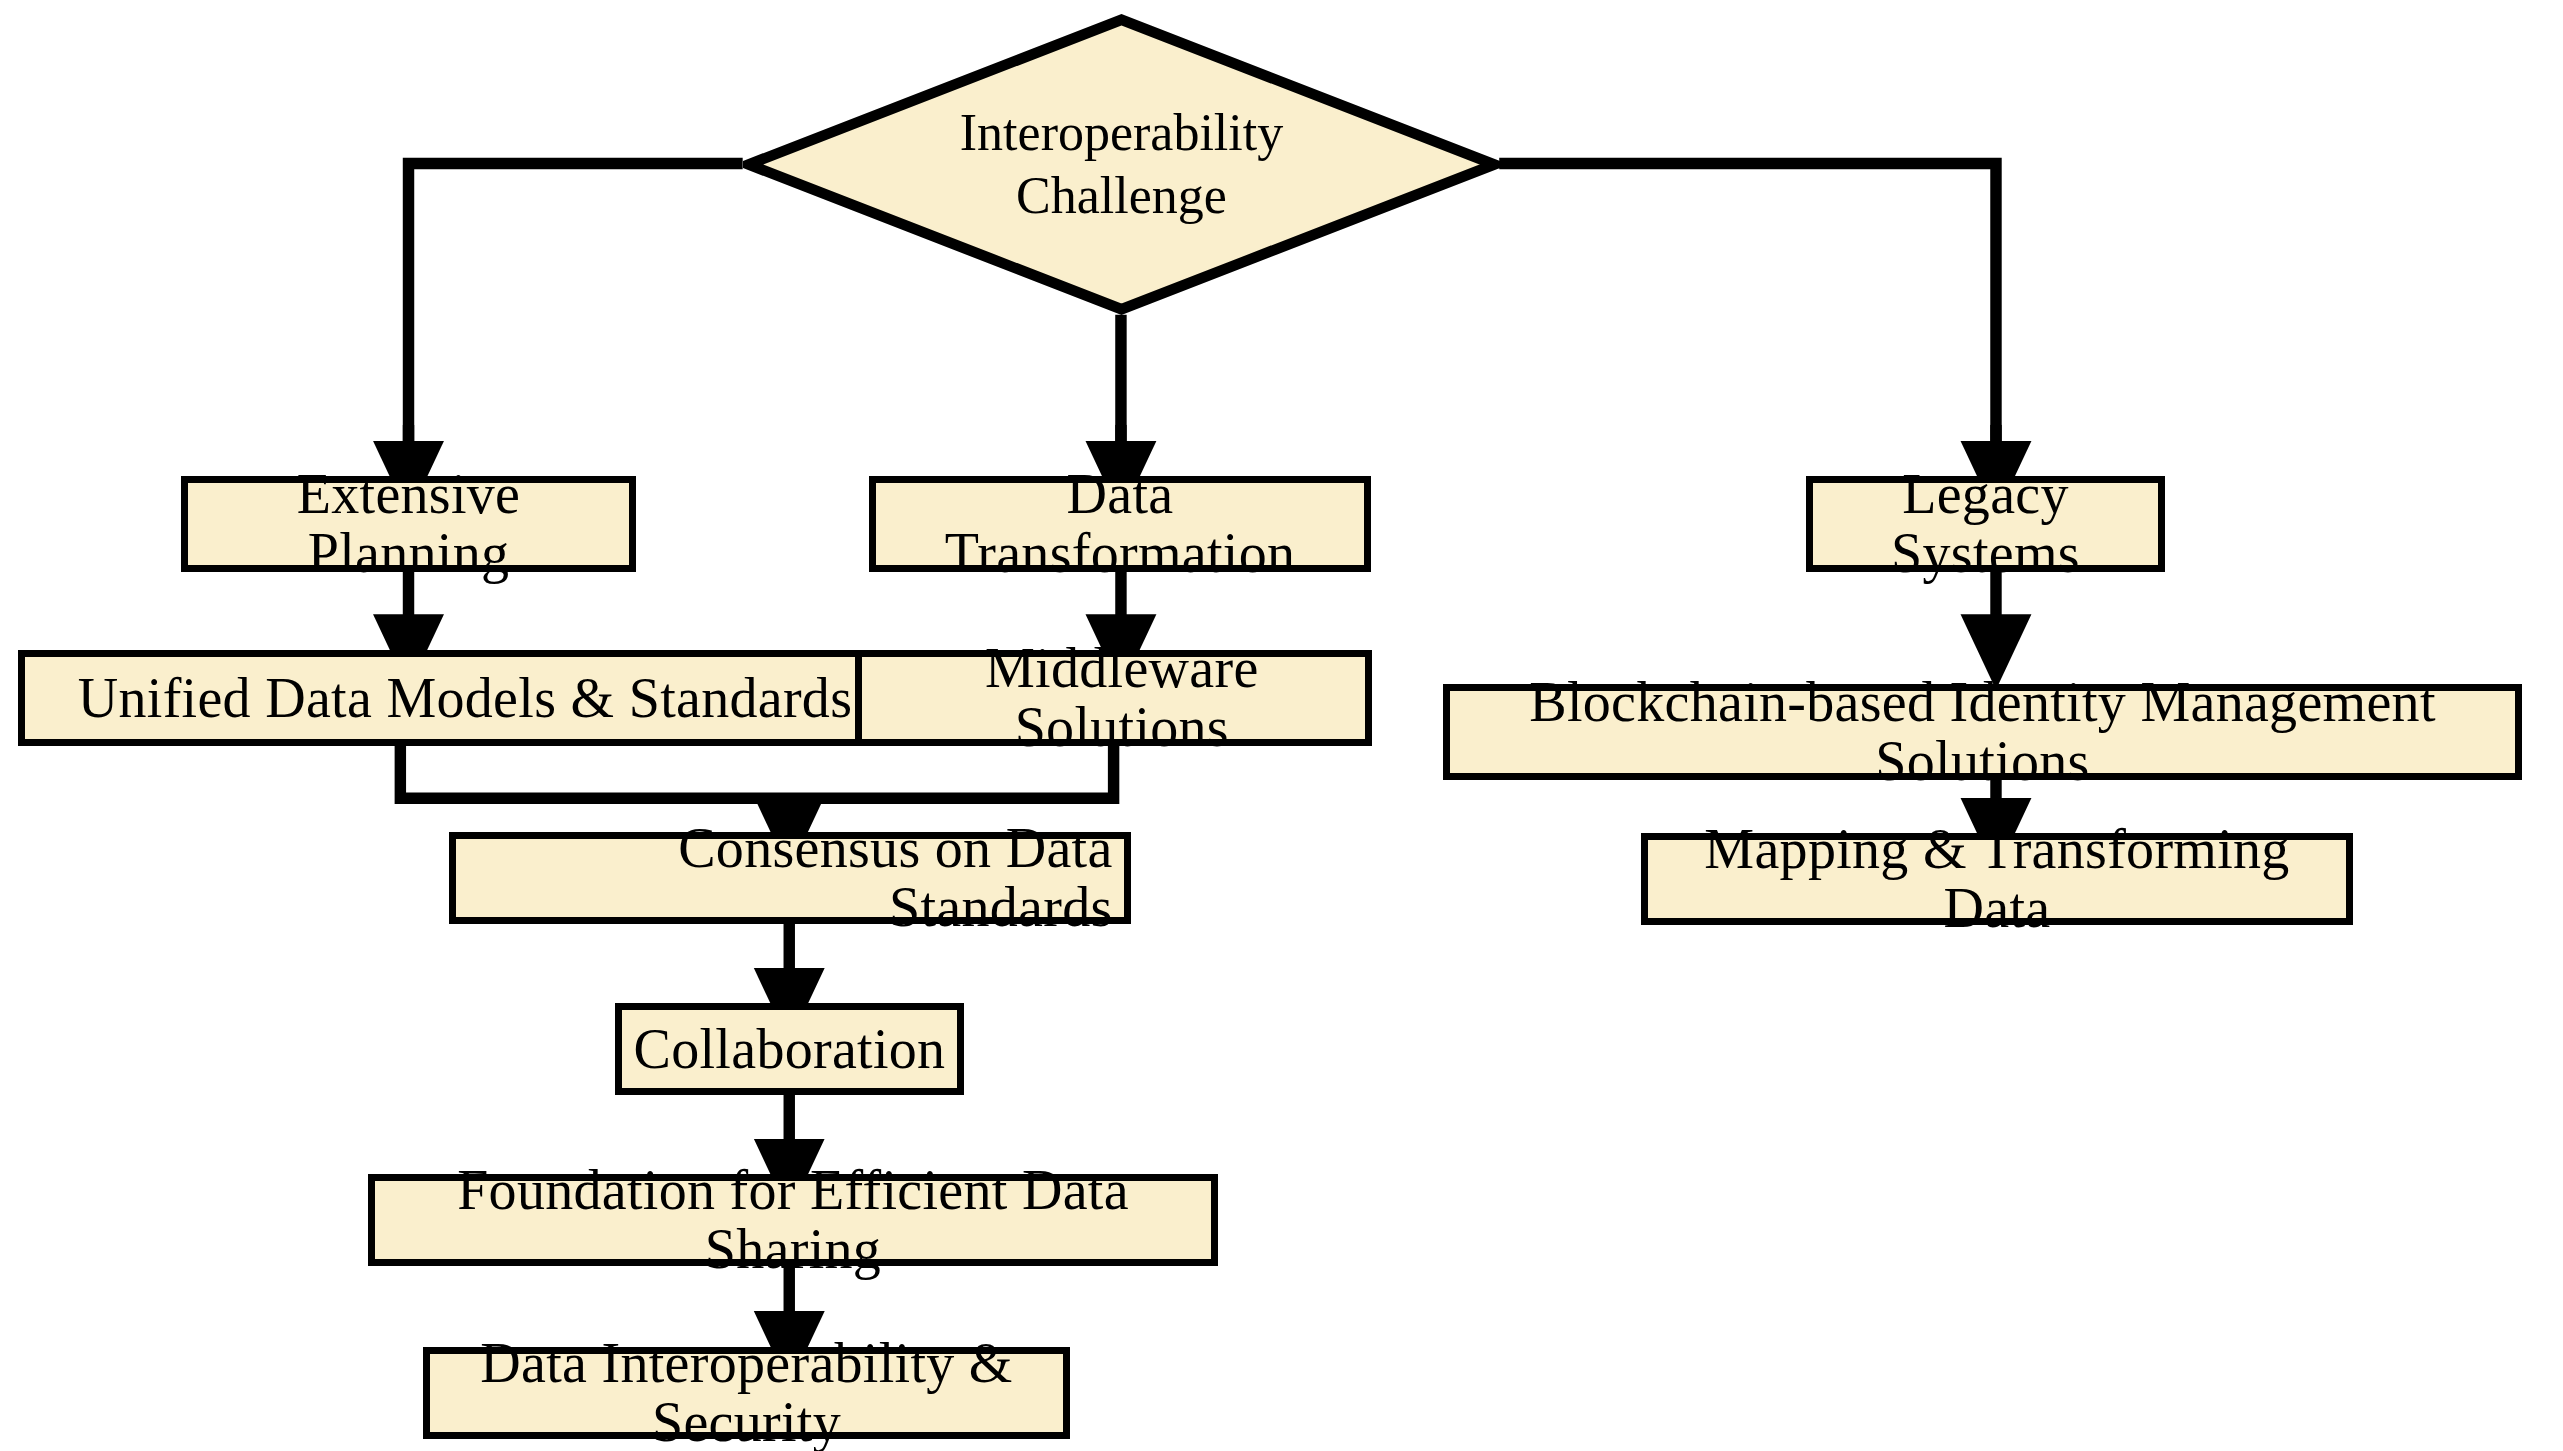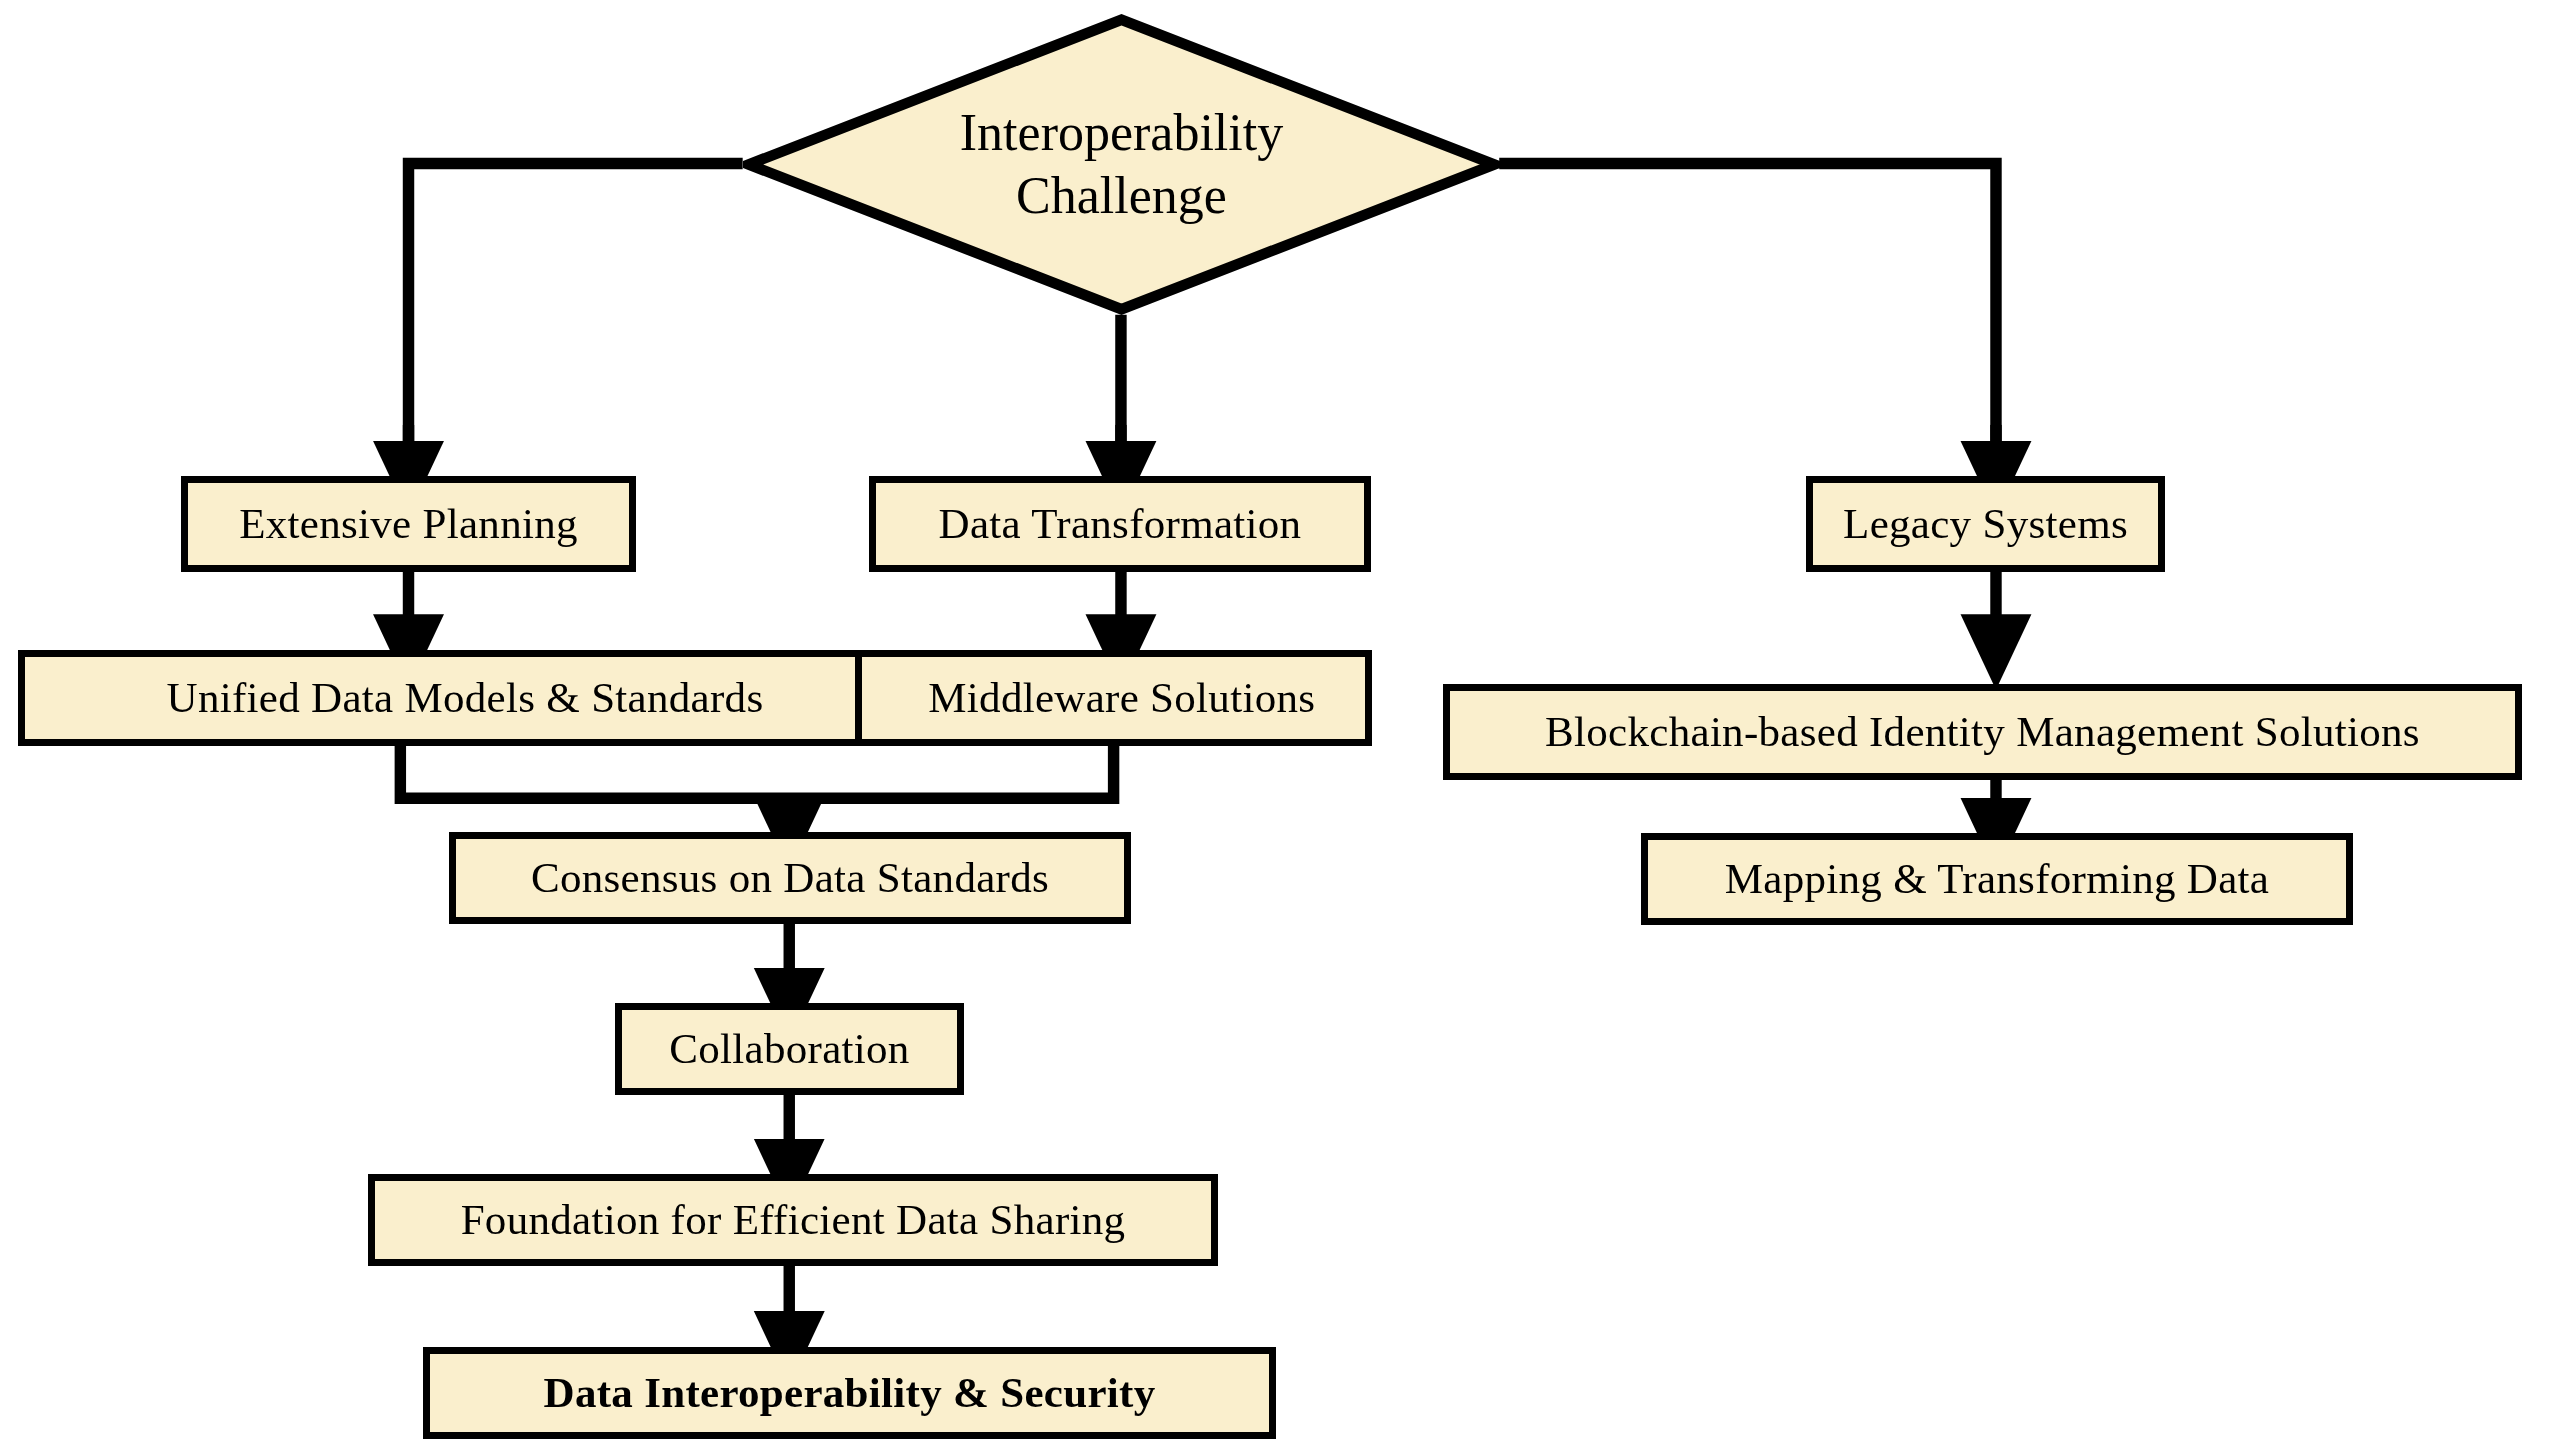--- a/index.html
+++ b/index.html
@@ -32,21 +32,21 @@
     display: flex;
     align-items: center;
     justify-content: center;
     text-align: center;
     color: #000000;
     z-index: 5;
   }
   .node-box {
     background: #FAEFCD;
     border: 7.4px solid #000000;
-    font-size: 43px;
+    font-size: 56px;
     line-height: 1.05;
     letter-spacing: 0.3px;
     padding: 0 11.4px;
   }
   .node-diamond {
     background: transparent;
     border: none;
     font-size: 52px;
     line-height: 1.2;
   }
@@ -165,18 +165,18 @@
   </div>
 
   <div class="node node-box" style="left:615px; top:1003px; width:349px; height:92px;">
     <span>Collaboration</span>
   </div>
 
   <div class="node node-box" style="left:368px; top:1174px; width:850px; height:92px;">
     <span>Foundation for Efficient Data Sharing</span>
   </div>
 
-  <div class="node node-box" style="left:423px; top:1347px; width:853px; height:92px;font-weight:bold;">
+  <div class="node node-box" style="left:423px; top:1347px; width:647px; height:92px;">
     <span>Data Interoperability &amp; Security</span>
   </div>
 
 </div>
 
 
 </body></html>

